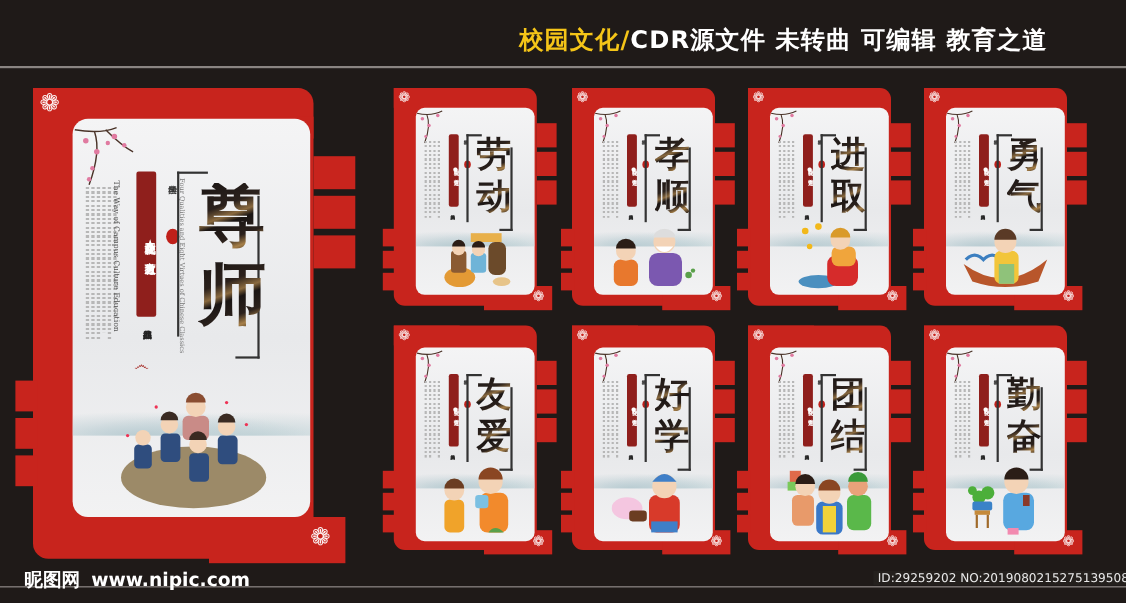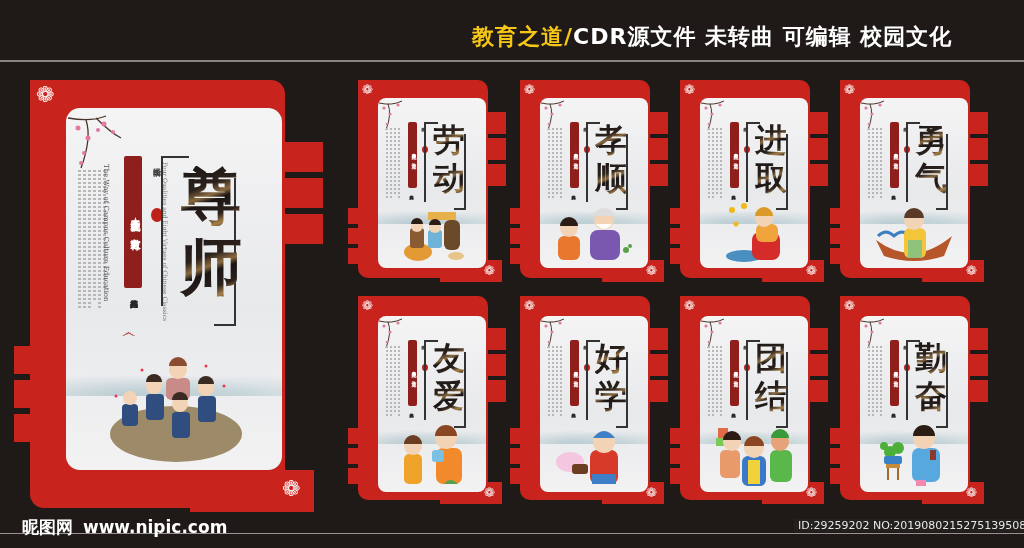--- a/index.html
+++ b/index.html
@@ -92,21 +92,21 @@
   .watermark-right {
     position: absolute; left: 794px; top: 519px; color: #e8e8e8;
     font-family: "DejaVu Sans", sans-serif; font-size: 11px; white-space: nowrap;
     background: rgba(40,36,34,.6); padding: 0 4px;
   }
 </style>
 </head>
 <body>
 
 <div class="header-title">
-  <span class="hl">教育之道/</span><span class="rest">CDR源文件 未转曲 可编辑 校园文化</span>
+  <span class="hl">校园文化/</span><span class="rest">CDR源文件 未转曲 可编辑 教育之道</span>
 </div>
 <div class="rule top"></div>
 
 <div class="panel big" style="left:0;top:0;">
 
   <div class="red" style="left:30px;top:80px;width:110px;height:30px;"></div>
   <div class="red" style="left:30px;top:80px;width:255px;height:428px;border-radius:0 14px 14px 14px;"></div>
   <div class="red" style="left:130px;top:106px;width:155px;height:20px;"></div>
   <div class="red" style="left:285px;top:142px;width:38px;height:30px;"></div>
   <div class="red" style="left:285px;top:178px;width:38px;height:30px;"></div>

